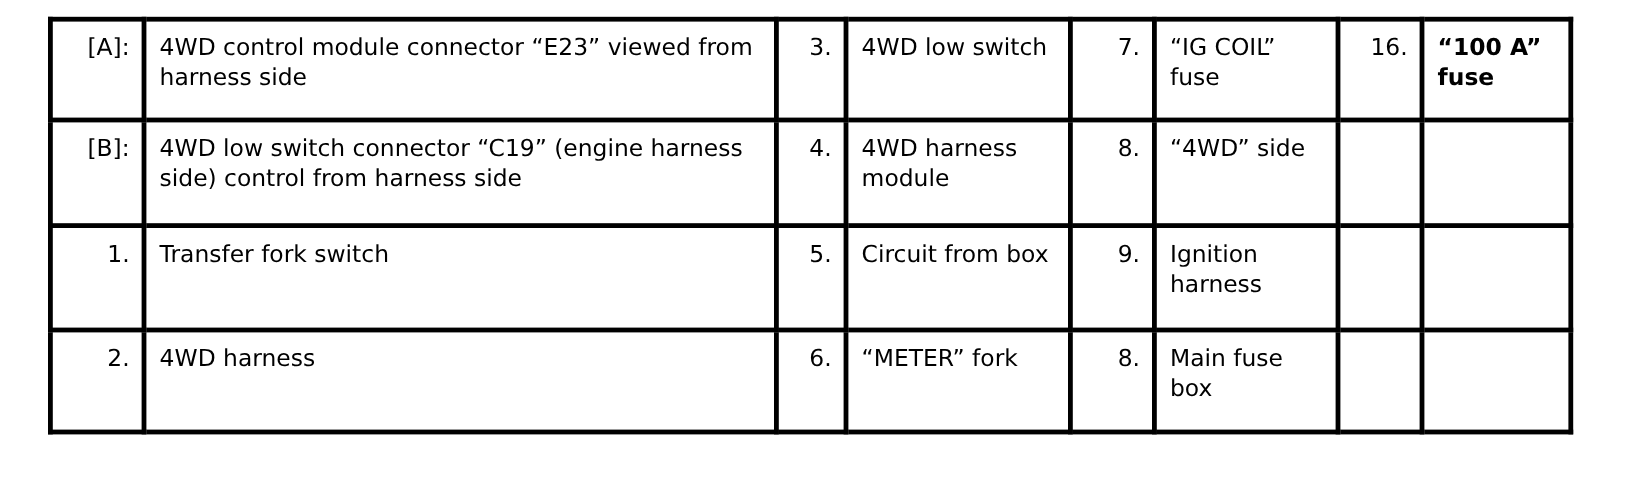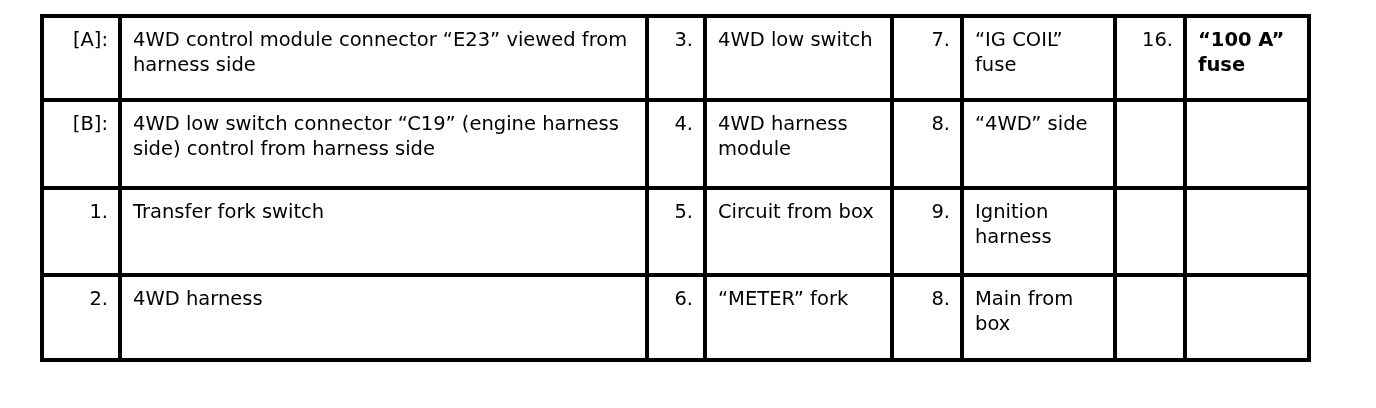--- a/index.html
+++ b/index.html
@@ -105,19 +105,19 @@
         <td class="desc w-d3">Ignition harness</td>
         <td class="blank w-n4"></td>
         <td class="blank w-d4"></td>
       </tr>
       <tr class="r4">
         <td class="num w-tag">2.</td>
         <td class="desc w-d1">4WD harness</td>
         <td class="num w-n2">6.</td>
         <td class="desc w-d2">“METER” fork</td>
         <td class="num w-n3">8.</td>
-        <td class="desc w-d3">Main from box</td>
+        <td class="desc w-d3">Main fuse box</td>
         <td class="blank w-n4"></td>
         <td class="blank w-d4"></td>
       </tr>
     </tbody>
   </table>
 </div>
 
 </body></html>

